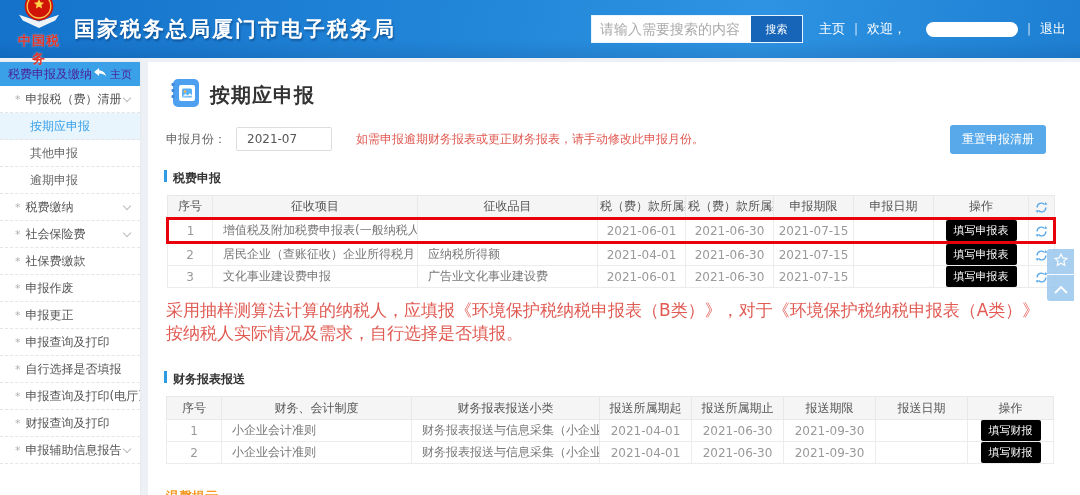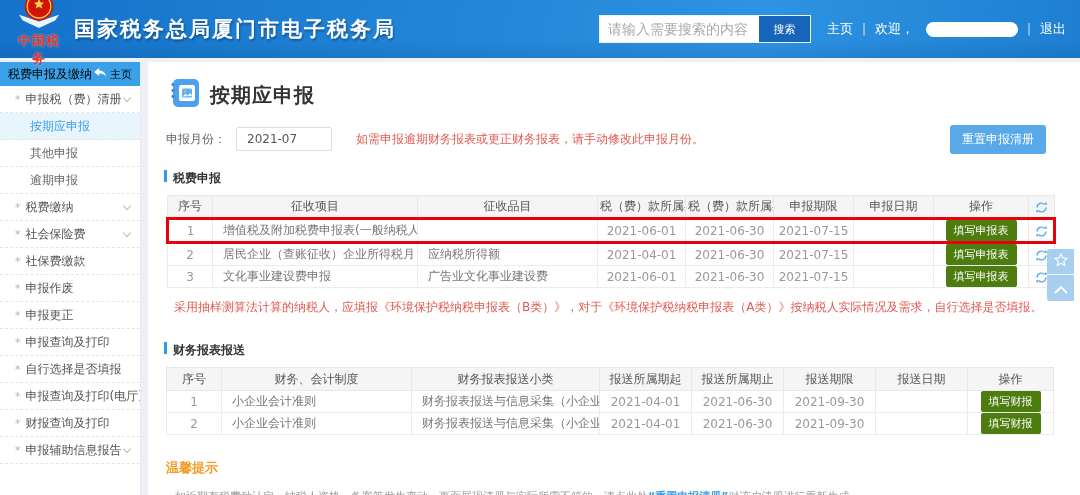--- a/index.html
+++ b/index.html
@@ -20,27 +20,27 @@
   .hdr-right{ margin-left:auto; margin-right:14px; display:flex; align-items:center; gap:16px; z-index:2;}
   .searchbox{ display:flex; border:1px solid rgba(255,255,255,.9); }
   .searchbox input{ width:158px; height:26px; border:none; outline:none; padding:0 8px;
     font-size:14px; color:#555; background:#fff; font-family:inherit;}
   .searchbox input::placeholder{ color:#aaa; }
   .search-btn{ width:52px; height:26px; background:#1765b8; color:#fff; border:none;
     border-left:1px solid #fff; font-size:11px; cursor:pointer; font-family:inherit;}
   .hdr-nav{ display:flex; align-items:center; gap:9px; color:#fff; font-size:13px; white-space:nowrap;}
   .hdr-nav a{ color:#fff; text-decoration:none; cursor:pointer;}
   .hdr-nav .sep{ opacity:.75; font-size:12px;}
-  .welcome{ display:flex; align-items:center; gap:12px;}
+  .welcome{ display:flex; align-items:center; gap:20px;}
   .redact{ display:inline-block; width:92px; height:15px; background:#fff; border-radius:8px;}
 
   
   .sidebar{ position:absolute; left:0; top:62px; width:140px; bottom:0; background:#fff;
     box-shadow:0 0 3px rgba(0,0,0,.06);}
-  .sb-hdr{ height:24px; background:#3aa0e8; color:#000000; font-size:12px; display:flex;
+  .sb-hdr{ height:24px; background:#3aa0e8; color:#4c1d95; font-size:12px; display:flex;
     align-items:center; justify-content:space-between; padding:0 8px;}
   .sb-home{ display:flex; align-items:center; gap:4px; font-size:11px; cursor:pointer;}
   .sb-item{ height:27px; display:flex; align-items:center; padding:0 10px 0 15px; font-size:12px;
     color:#555; border-bottom:1px dashed #e5e5e5; cursor:pointer; white-space:nowrap; overflow:hidden;}
   .sb-bullet{ color:#b0b0b0; margin-right:5px; font-size:11px;}
   .sb-chev{ margin-left:auto; width:6px; height:6px; border-right:1px solid #bbb;
     border-bottom:1px solid #bbb; transform:rotate(45deg); margin-top:-3px; flex:none;}
   .sb-sub{ height:27px; display:flex; align-items:center; padding-left:30px; font-size:12px;
     color:#666; border-bottom:1px dashed #e5e5e5; cursor:pointer;}
   .sb-sub.active{ background:#e8f5fd; color:#3aa0e8;}
@@ -63,24 +63,24 @@
   .tbl-wrap{ margin-left:8px; }
   table{ width:100%; border-collapse:collapse; font-size:12px; table-layout:fixed;}
   th{ background:#f5f5f5; color:#555; font-weight:normal; height:23px; border:1px solid #e8e8e8;
     padding:0 2px; overflow:hidden; white-space:nowrap;}
   td{ height:22px; border:1px solid #ececec; text-align:center; color:#999; padding:0 2px;
     overflow:hidden; white-space:nowrap;}
   td.l{ text-align:left; padding-left:10px; color:#777;}
   tr.hl td{ border-top:3px solid #e8000b; border-bottom:3px solid #e8000b;}
   tr.hl td:first-child{ border-left:3px solid #e8000b;}
   tr.hl td:last-child{ border-right:3px solid #e8000b;}
-  .act-btn{ background:#4d7c0f; color:#fff; border:none; border-radius:2px; font-size:11px;
+  .act-btn{ background:#000000; color:#fff; border:none; border-radius:2px; font-size:11px;
     padding:3px 8px; cursor:pointer; font-family:inherit;}
   .refresh-cell svg{ vertical-align:middle; cursor:pointer;}
-  .note{ color:#e05a52; font-size:12px; margin:11px 0 0 16px;}
+  .note{ color:#e05a52; font-size:17px; margin:11px 0 0 8px;}
   .section.second{ margin-top:26px;}
   .tips-title{ color:#f59a23; font-size:13px; font-weight:bold; margin:24px 0 12px 8px;}
   .tip-line{ font-size:11px; color:#999; margin:0 0 11px 17px;}
   .tip-link{ color:#3a9fe8; font-weight:bold; cursor:pointer;}
 
   
   .float-widget{ position:absolute; right:6px; top:249px; width:27px; z-index:6;}
   .fw-btn{ width:27px; height:26px; background:rgba(146,194,236,.8); display:flex;
     align-items:center; justify-content:center; cursor:pointer;}
   .fw-btn.first{ border-radius:3px 0 0 0; border-bottom:1px solid rgba(255,255,255,.9);}

